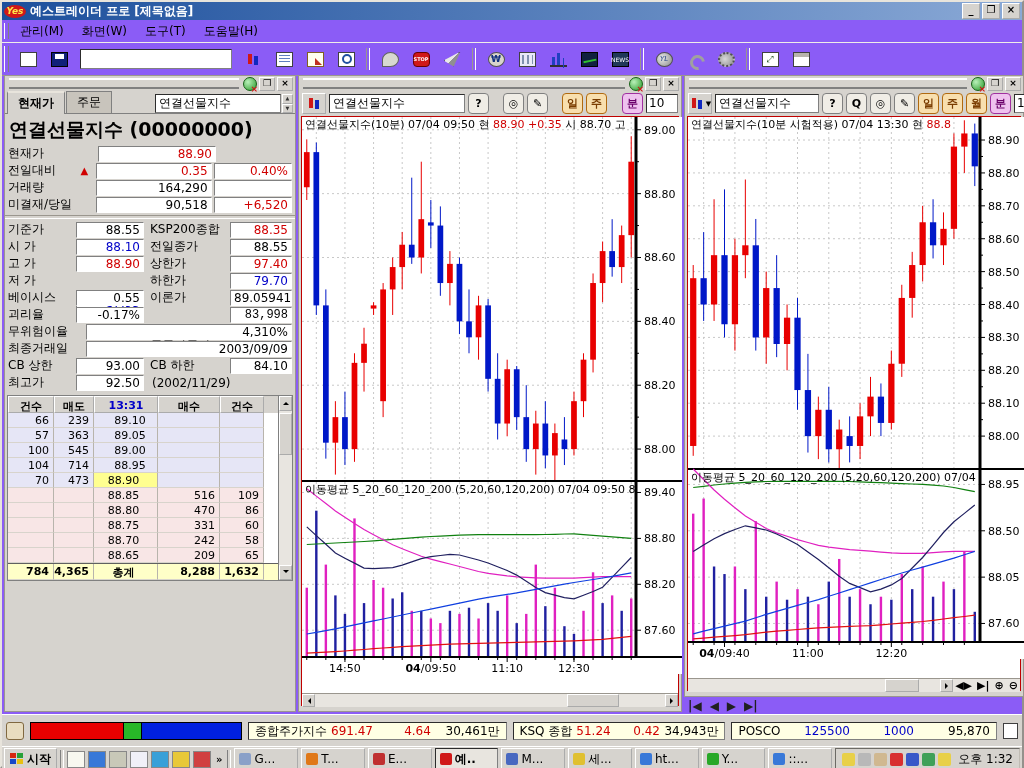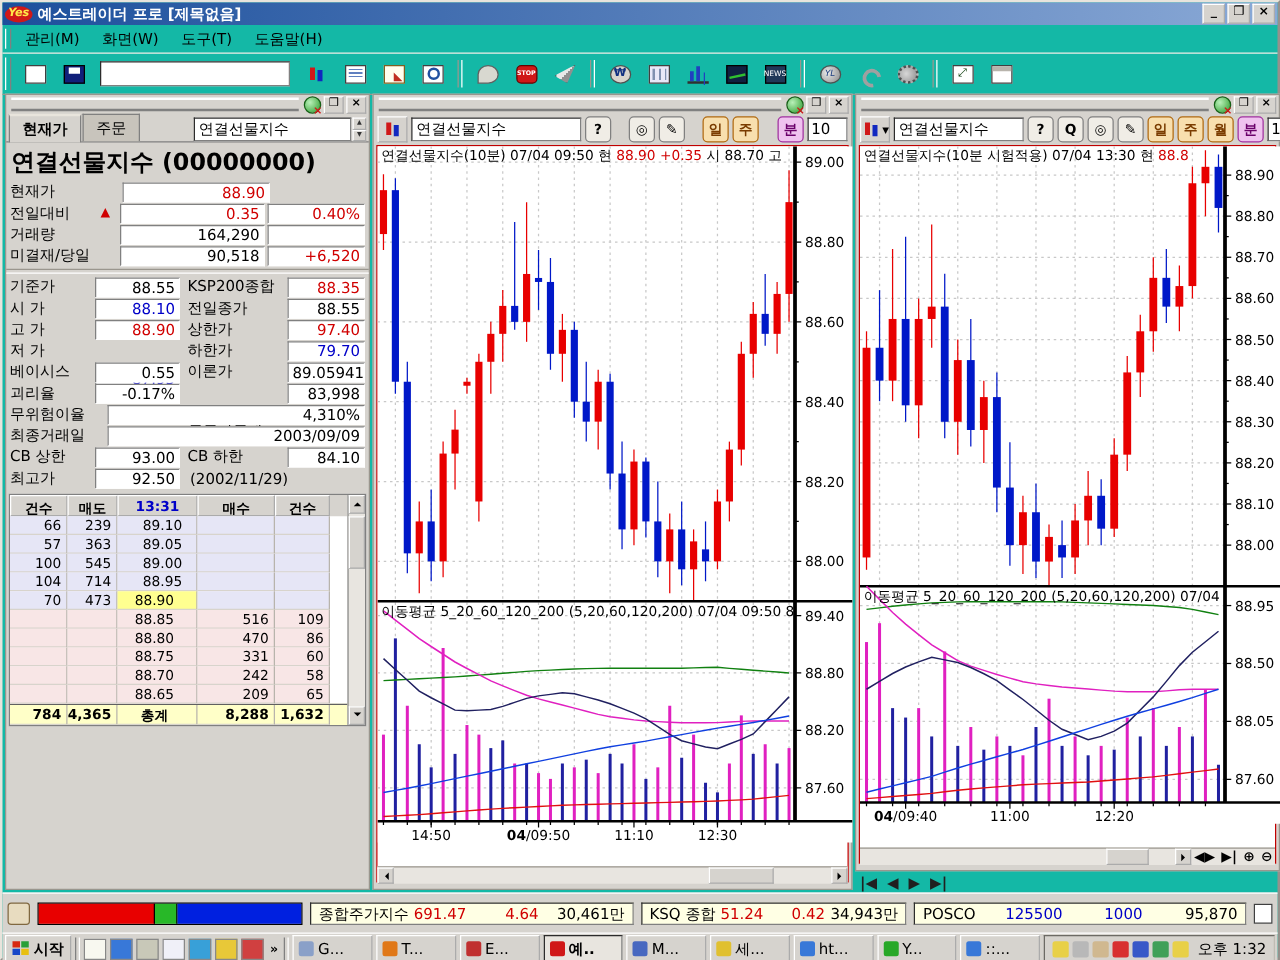--- a/index.html
+++ b/index.html
@@ -1,19 +1,19 @@
 <!DOCTYPE html>
 <html><head>
 <meta charset="utf-8">
 <style>
   html,body{margin:0;padding:0;}
   body{width:1024px;height:768px;overflow:hidden;background:#d6d3ce;
        font-family:"DejaVu Sans","Liberation Sans",sans-serif;font-size:12px;color:#000;
        -webkit-font-smoothing:none;}
-  .app{position:absolute;inset:0;border:2px outset #e8e4dc;box-sizing:border-box;background:#14b8a6;}
+  .app{position:absolute;inset:0;border:2px outset #e8e4dc;box-sizing:border-box;background:#8b5cf6;}
   
   .titlebar{height:18px;background:linear-gradient(to right,#1c4f9c,#8aa9d6);display:flex;align-items:center;
             color:#fff;font-weight:bold;font-size:12px;padding:0 2px;gap:4px;}
   .yeslogo{width:22px;height:13px;background:#d01818;color:#ffe848;border-radius:50%;font-size:9px;font-weight:bold;
            font-style:italic;display:flex;align-items:center;justify-content:center;flex:none;}
   .winbtns{margin-left:auto;display:flex;gap:2px;}
   .wbtn{width:16px;height:14px;background:#d6d3ce;border:1px outset #fff;color:#000;font-size:10px;line-height:12px;
         text-align:center;font-weight:bold;}
   
   .menubar{height:22px;display:flex;align-items:center;gap:2px;padding-left:10px;border-bottom:1px solid #efede8;position:relative;}
@@ -325,21 +325,21 @@
           <div class="qrow">
             <span class="qlab" style="width: 66px;">베이시스</span>
             <span class="fld blk" style="width: 60px;">0.55</span>
             <span class="qlab" style="width: 78px; margin-left: 4px;">이론가</span>
             <span class="fld blk" style="flex: 1 1 0%;">89.059414</span>
           </div>
           <div class="qrow">
             <span class="qlab" style="width: 66px;">괴리율</span>
             <span class="fld blk" style="width: 60px;">-0.17%</span>
             <span class="qlab" style="width: 78px; margin-left: 4px; margin-top: 42px;">전일미결제</span>
-            <span class="fld blk" style="flex: 1 1 0%;">83,998</span>
+            <span class="fld blk" style="flex: 1 1 0%; font-family: Liberation Mono, monospace;">83,998</span>
           </div>
         </div>
       <div id="qrows3">
           <div class="qrow">
             <span class="qlab" style="width: 76px;">무위험이율</span>
             <span class="fld blk" style="flex: 1 1 0%;">4,310%</span>
           </div>
           <div class="qrow">
             <span class="qlab" style="width: 76px;">최종거래일</span>
             <span class="fld blk" style="flex: 1 1 0%;">2003/09/09</span>

